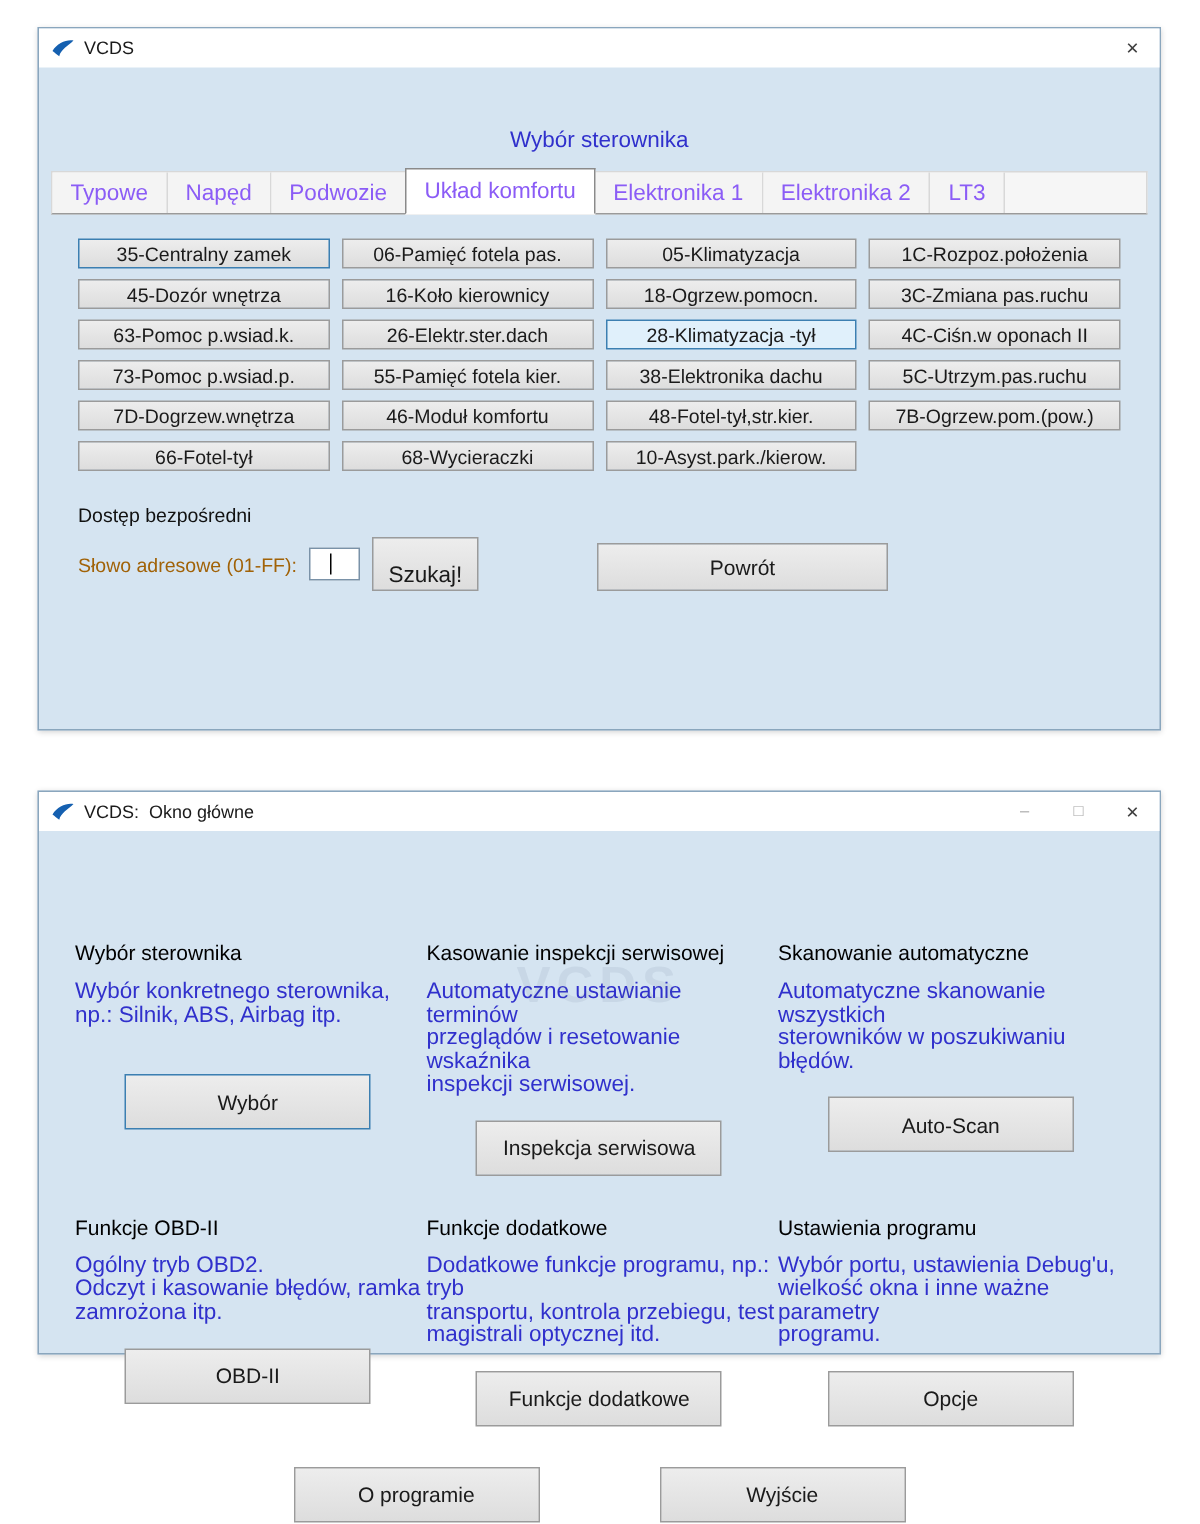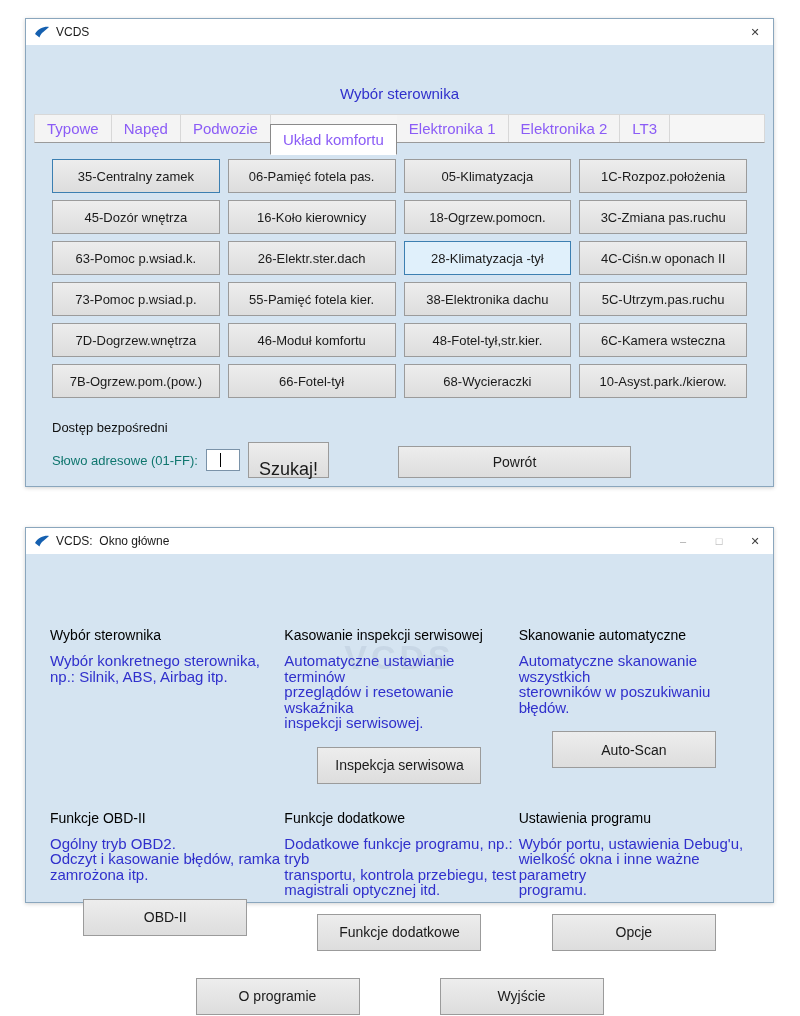--- a/index.html
+++ b/index.html
@@ -64,31 +64,31 @@
     height: 27px;
     display: flex; align-items: center;
     cursor: default;
   }
   .tab.active {
     background: #ffffff;
     border: 1px solid #8a8a8a;
     border-bottom: 1px solid #ffffff;
     height: 31px;
     position: relative;
-    top: 13px;
+    top: 1px;
     margin-left: -1px;
   }
   .grid {
     display: grid;
     grid-template-columns: repeat(4, 1fr);
     gap: 7px 8px;
     margin: 16px 26px 0;
   }
   .mbtn {
-    height: 34px;
+    height: 20px;
     background: linear-gradient(#ededed, #dddddd);
     border: 1px solid #9b9b9b;
     font-family: inherit;
     font-size: 13px;
     color: #1a1a1a;
     display: flex; align-items: center; justify-content: center;
     white-space: nowrap;
     overflow: hidden;
     cursor: default;
   }
@@ -96,43 +96,43 @@
   .mbtn.selected { background: #e0f0fb; }
 
   .w1-bottom {
     margin: 22px 26px 0;
     display: flex;
     align-items: flex-end;
   }
   .dir-access { width: 300px; }
   .dir-label { font-size: 13px; color: #111; margin-bottom: 7px; }
   .dir-row { display: flex; align-items: center; }
-  .blue-label { font-size: 13px; color: #0f766e; }
+  .blue-label { font-size: 13px; color: #a16207; }
   .fake-input {
     width: 34px; height: 22px;
     background: #ffffff;
     border: 1px solid #7a92a8;
     margin-left: 8px;
     display: flex; align-items: center;
   }
   .caret { display: inline-block; width: 1px; height: 14px; background: #000; margin-left: 13px; }
   .small-btn {
     margin-left: 8px;
     height: 36px;
     padding: 16px 10px;
     background: linear-gradient(#ededed, #dddddd);
     border: 1px solid #9b9b9b;
     font-family: inherit;
-    font-size: 18px;
+    font-size: 15px;
     color: #1a1a1a;
     cursor: default;
   }
   .back-btn {
     margin-left: 46px;
-    width: 233px; height: 32px;
+    width: 194px; height: 32px;
     background: linear-gradient(#ededed, #dddddd);
     border: 1px solid #9b9b9b;
     font-family: inherit;
     font-size: 14px;
     color: #1a1a1a;
     cursor: default;
   }
 
   
   .watermark {
@@ -221,21 +221,20 @@
       <button class="mbtn">26-Elektr.ster.dach</button>
       <button class="mbtn focus selected">28-Klimatyzacja -tył</button>
       <button class="mbtn">4C-Ciśn.w oponach II</button>
       <button class="mbtn">73-Pomoc p.wsiad.p.</button>
       <button class="mbtn">55-Pamięć fotela kier.</button>
       <button class="mbtn">38-Elektronika dachu</button>
       <button class="mbtn">5C-Utrzym.pas.ruchu</button>
       <button class="mbtn">7D-Dogrzew.wnętrza</button>
       <button class="mbtn">46-Moduł komfortu</button>
       <button class="mbtn">48-Fotel-tył,str.kier.</button>
-      <button class="mbtn">6C-Kamera wsteczna</button>
       <button class="mbtn">7B-Ogrzew.pom.(pow.)</button>
       <button class="mbtn">66-Fotel-tył</button>
       <button class="mbtn">68-Wycieraczki</button>
       <button class="mbtn">10-Asyst.park./kierow.</button>
     </div>
 
     <div class="w1-bottom">
       <div class="dir-access">
         <div class="dir-label">Dostęp bezpośredni</div>
         <div class="dir-row">
@@ -266,20 +265,21 @@
     </span>
   </div>
   <div class="client">
     <div class="watermark">VCDS</div>
 
     <div class="w2-grid">
       <div class="section">
         <div class="sec-heading">Wybór sterownika</div>
         <div class="sec-desc">Wybór konkretnego sterownika,
 np.: Silnik, ABS, Airbag itp.</div>
+        <button class="sec-btn focus">Wybór</button>
       </div>
       <div class="section">
         <div class="sec-heading">Kasowanie inspekcji serwisowej</div>
         <div class="sec-desc">Automatyczne ustawianie terminów
 przeglądów i resetowanie wskaźnika
 inspekcji serwisowej.</div>
         <button class="sec-btn">Inspekcja serwisowa</button>
       </div>
       <div class="section">
         <div class="sec-heading">Skanowanie automatyczne</div>

